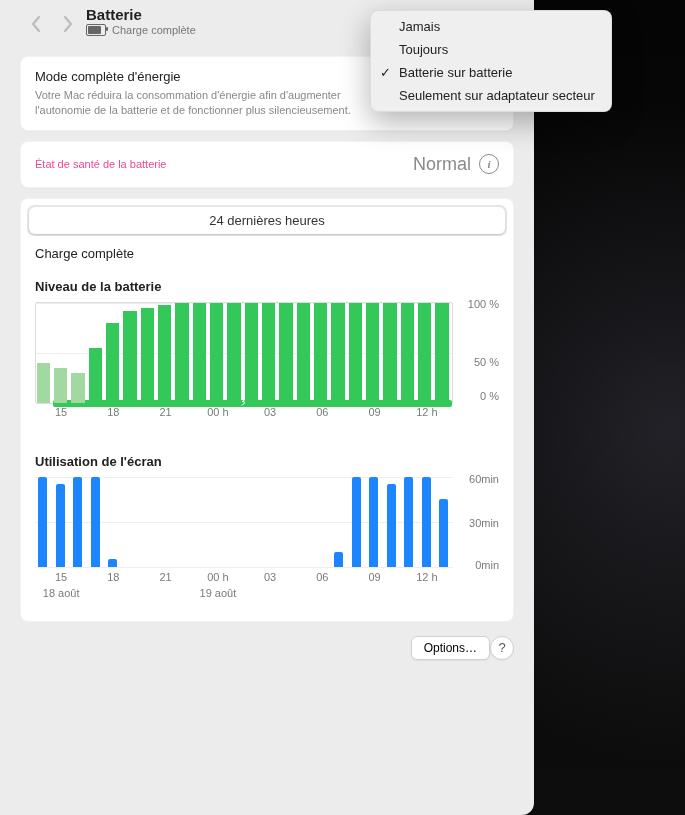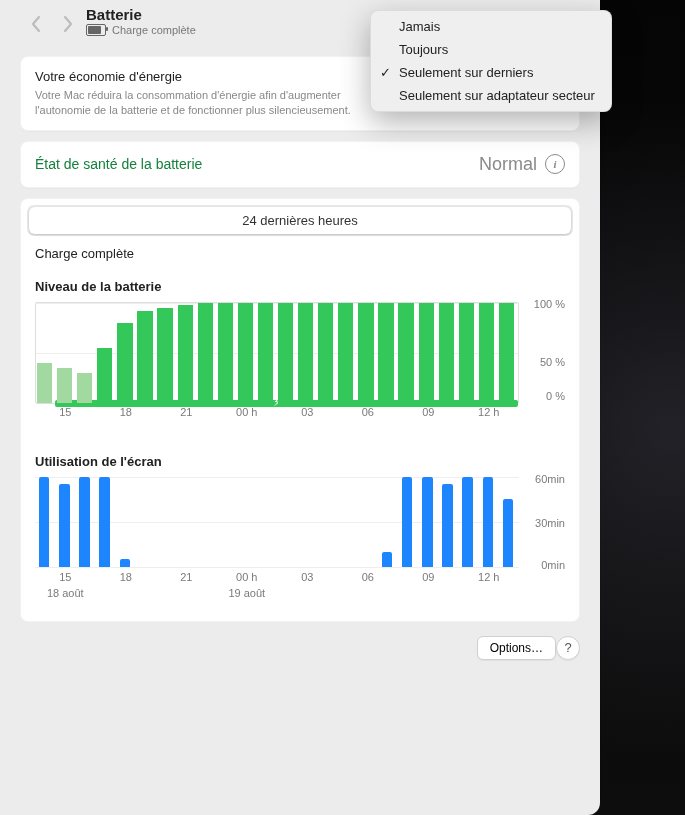--- a/index.html
+++ b/index.html
@@ -1,35 +1,35 @@
 <!DOCTYPE html>
 <html><head>
 <meta charset="utf-8">
 <style>
   html,body{margin:0;padding:0;font-family:-apple-system,Helvetica,Arial,sans-serif;background:#000;}
   #stage{position:relative;width:685px;height:815px;overflow:hidden;background:linear-gradient(180deg,#050505 0%,#0d0d0d 100%);}
   .wallpaper-fade{position:absolute;left:0;top:0;width:685px;height:815px;background:radial-gradient(ellipse 520px 550px at 670px 430px,rgba(70,70,85,.4),rgba(0,0,0,0) 60%);}
-  .panel{position:absolute;left:0;top:0;width:600px;height:815px;background:#ececec;border-bottom-right-radius:12px;box-shadow:0 0 0 1px rgba(0,0,0,.08);}
+  .panel{position:absolute;left:0;top:0;width:534px;height:815px;background:#ececec;border-bottom-right-radius:12px;box-shadow:0 0 0 1px rgba(0,0,0,.08);}
   .header{position:relative;height:48px;padding-top:8px;}
   .nav-back,.nav-fwd{position:absolute;top:12px;width:24px;height:24px;display:flex;align-items:center;justify-content:center;opacity:.35;}
   .nav-back{left:24px;} .nav-fwd{left:56px;}
   .chev svg{width:12px;height:18px;}
   .title-block{position:absolute;left:86px;top:6px;}
   .title{font-weight:700;font-size:15px;color:#222;}
   .sub-line{display:flex;align-items:center;gap:6px;margin-top:1px;}
   .batt-icon{width:18px;height:10px;border:1px solid #666;border-radius:2px;position:relative;}
   .batt-icon::after{content:"";position:absolute;right:-3px;top:2px;width:2px;height:4px;background:#666;border-radius:1px;}
   .batt-fill{position:absolute;left:1px;top:1px;bottom:1px;width:13px;background:#666;border-radius:1px;}
   .sub-text{font-size:11px;color:#777;}
   .box{margin:0 20px 10px 20px;background:#fff;border-radius:8px;border:1px solid rgba(0,0,0,.05);box-shadow:0 1px 0 rgba(0,0,0,.02);}
   .box-pad{padding:12px 14px;}
   .mode-title{font-size:13px;color:#222;}
   .mode-desc{font-size:11px;color:#888;margin-top:4px;max-width:340px;line-height:1.35;}
   .health-row{display:flex;align-items:center;justify-content:space-between;padding:12px 14px;}
-  .health-label{font-size:14px;color:#15803d;}
+  .health-label{font-size:11px;color:#ec4899;}
   .health-right{display:flex;align-items:center;gap:8px;}
   .health-val{font-size:18px;color:#8a8a8a;}
   .info-circ{width:18px;height:18px;border:1.5px solid #8a8a8a;border-radius:50%;display:flex;align-items:center;justify-content:center;font-size:11px;color:#8a8a8a;font-family:Georgia,serif;font-style:italic;font-weight:700;}
   .chart-card{margin:0 20px;background:#ffffff;border-radius:8px;border:1px solid rgba(0,0,0,.05);padding-bottom:14px;}
   .seg{display:flex;margin:6px;background:#e7e7e7;border-radius:7px;padding:2px;}
   .seg button{flex:1;border:0;background:transparent;font-size:13px;color:#333;padding:6px 0;border-radius:6px;cursor:pointer;}
   .seg button.on{background:#fff;box-shadow:0 1px 2px rgba(0,0,0,.15);}
   .section-title{font-size:13px;color:#222;font-weight:400;margin:10px 14px 0;}
   .section-title.bold{font-weight:700;margin-top:18px;}
   .small-gray{font-size:11px;color:#8a8a8a;margin:2px 14px 0;}
@@ -82,21 +82,21 @@
           <span class="batt-icon">
               <span class="batt-fill"></span>
             </span>
           <span class="sub-text">Charge complète</span>
         </div>
       </div>
     </div>
 
     <div class="box">
       <div class="box-pad">
-        <div class="mode-title">Votre économie d'énergie</div>
+        <div class="mode-title">Mode complète d'énergie</div>
         <div class="mode-desc">Votre Mac réduira la consommation d'énergie afin d'augmenter l'autonomie de la batterie et de fonctionner plus silencieusement.</div>
       </div>
     </div>
 
     <div class="box">
       <div class="health-row">
         <div class="health-label">État de santé de la batterie</div>
         <div class="health-right">
           <div class="health-val">Normal</div>
           <div class="info-circ">i</div>
@@ -199,16 +199,16 @@
 
     <div class="opts-row">
       <button class="btn">Options…</button>
       <div class="help">?</div>
     </div>
   </div>
 
   <div class="menu">
     <div class="mi"><span>Jamais</span></div>
     <div class="mi"><span>Toujours</span></div>
-    <div class="mi"><span class="check">✓</span><span>Seulement sur derniers</span></div>
+    <div class="mi"><span class="check">✓</span><span>Batterie sur batterie</span></div>
     <div class="mi"><span>Seulement sur adaptateur secteur</span></div>
   </div>
 </div>
 
 </body></html>

